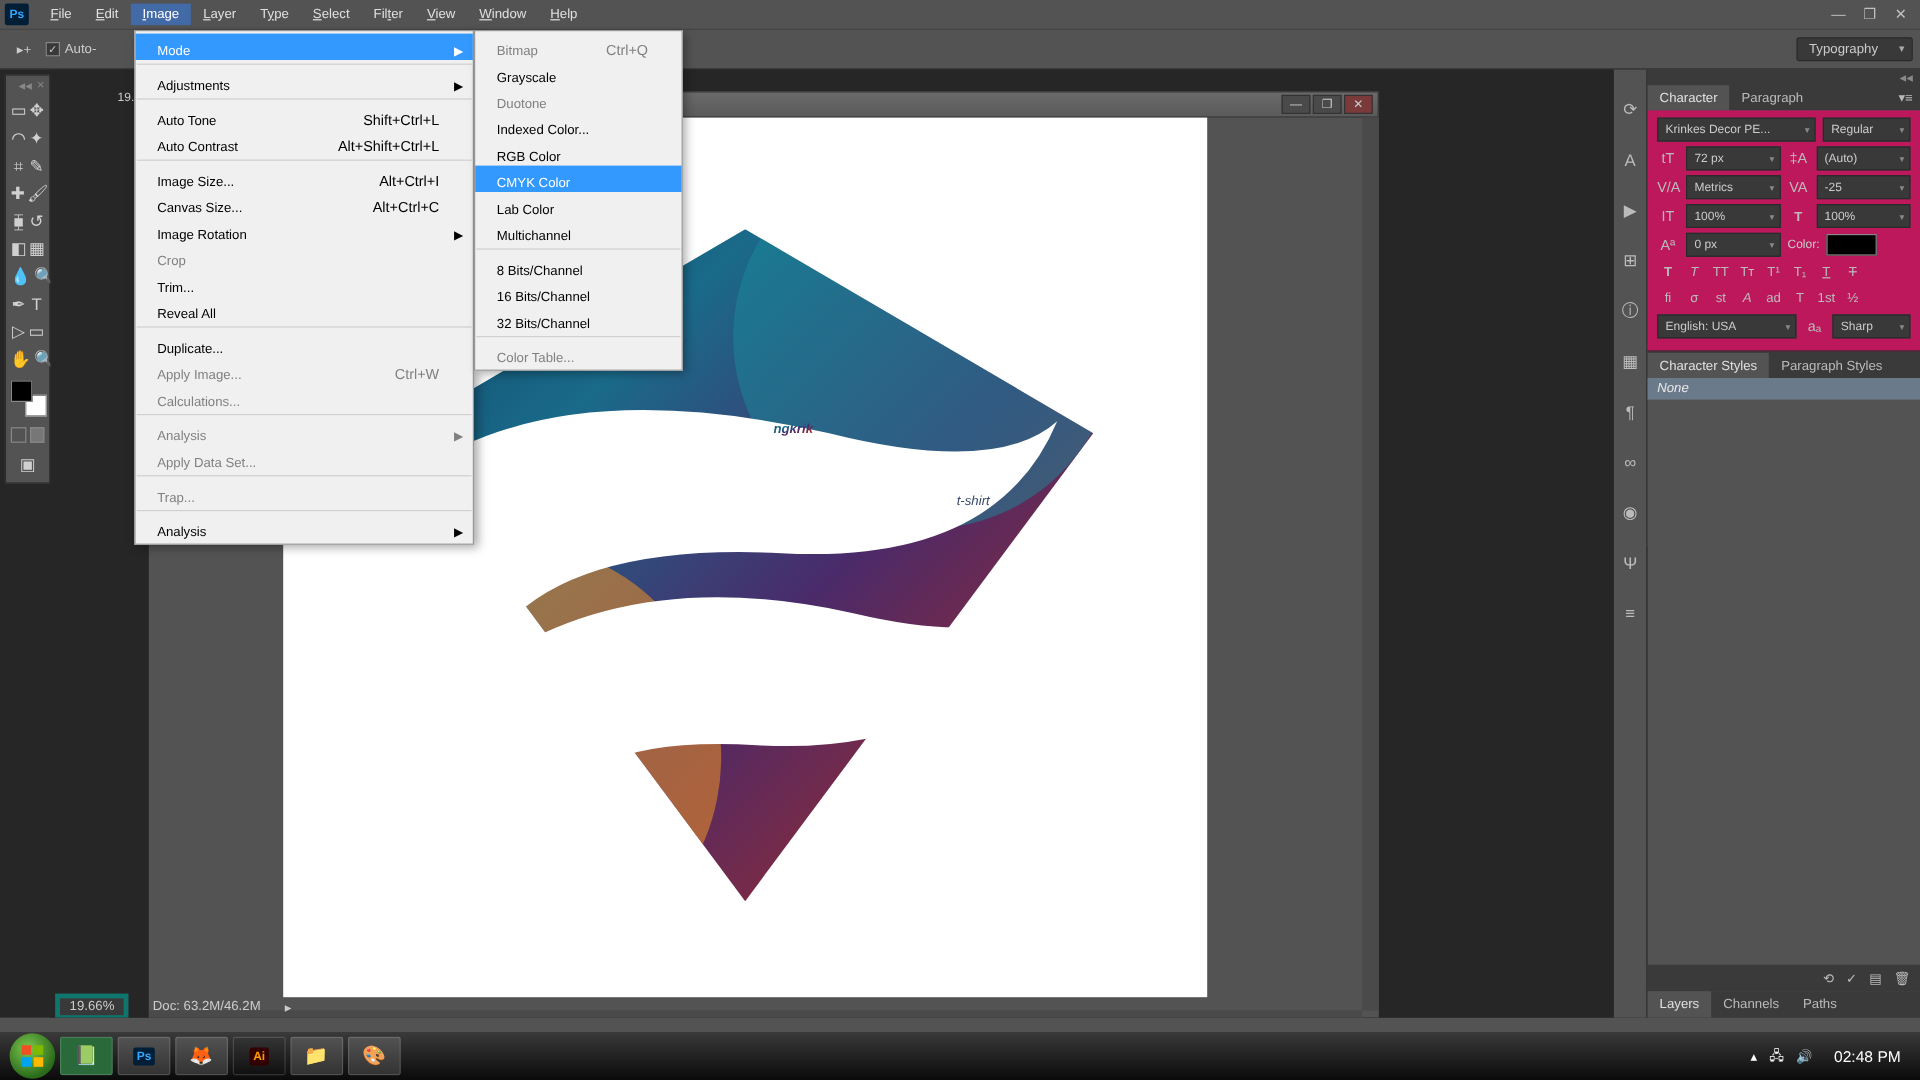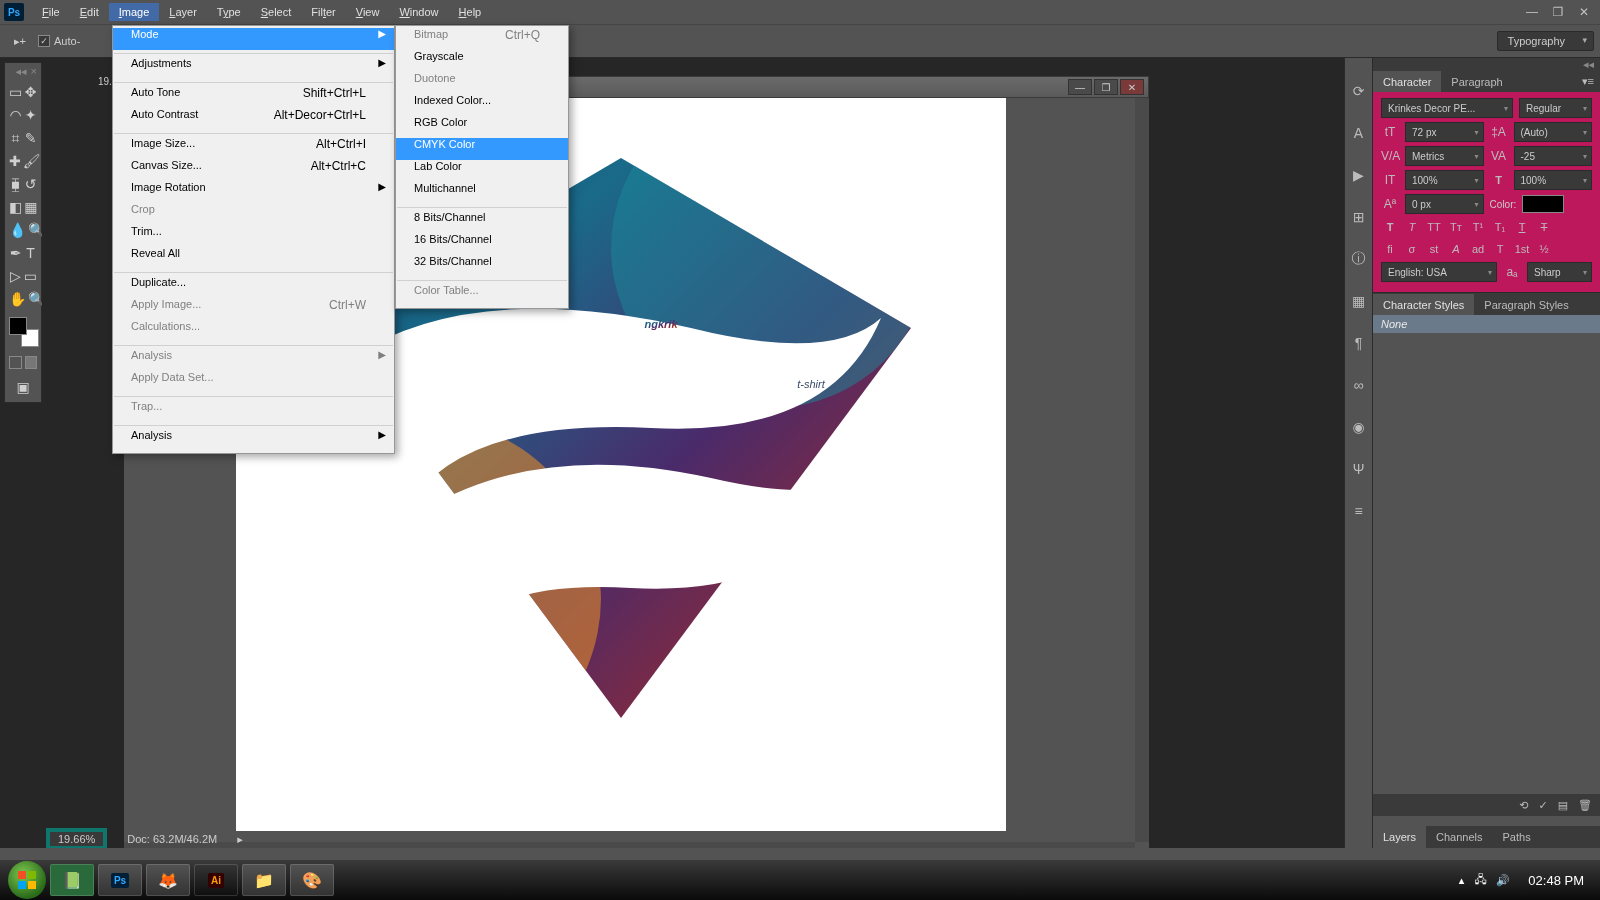--- a/index.html
+++ b/index.html
@@ -11,21 +11,21 @@
 .win-controls { margin-left: auto; display: flex; gap: 2px; }
 .win-btn { width: 24px; height: 18px; color: #c0c0c0; display: flex; align-items: center; justify-content: center; font-size: 12px; cursor:default;}
 .optbar { height: 33px; background: #535353; border-bottom: 1px solid #2a2a2a; display: flex; align-items: center; padding: 0 10px; gap: 8px; }
 .opt-icon { width: 20px; height: 20px; display:flex; align-items:center; justify-content:center; color:#ccc;}
 .opt-check { display:flex; align-items:center; gap:4px; color:#ccc; font-size:11px;}
 .workspace { position:absolute; right:6px; top:31px; background:#393939; border:1px solid #2a2a2a; color:#ccc; padding:3px 28px 3px 10px; border-radius:2px;}
 .workspace::after { content:"▾"; position:absolute; right:6px; font-size:9px; color:#aaa;}
 
 
 .dropdown { position: absolute; background: #f0f0f0; border: 1px solid #979797; box-shadow: 3px 3px 8px rgba(0,0,0,.35); z-index: 1000; padding: 2px 0;}
-.dropdown .row { display:flex; align-items:flex-start; height:22px; padding: 0 28px 11px 18px; color:#000; font-size:12px; white-space:nowrap; position:relative;}
+.dropdown .row { display:flex; align-items:flex-end; height:22px; padding: 0 28px 1px 18px; color:#000; font-size:12px; white-space:nowrap; position:relative;}
 .dropdown .row.disabled { color:#808080; }
 .dropdown .row.highlight { background:#3399ff; color:#fff;}
 .dropdown .row .shortcut { margin-left:auto; padding-left:30px; font-size:12px;}
 .dropdown .row .arrow { position:absolute; right:8px; font-size:10px;}
 .dropdown hr { border:none; border-top:1px solid #d0d0d0; margin:3px 1px;}
 
 
 .work { position: absolute; top: 58px; left:0; right:0; bottom:52px; display:flex; background:#262626;}
 .toolbar { width:38px; background:#535353; padding: 18px 4px 4px; display:flex; flex-direction:column; gap:1px; position:relative; border:1px solid #2a2a2a; margin:4px 0 0 4px; height: fit-content;}
 .toolbar .tabgrip { position:absolute; top:2px; left:4px; right:4px; height:10px; display:flex; justify-content:flex-end; gap:4px; font-size:9px; color:#888;}
@@ -37,21 +37,21 @@
 .quickmask { margin-top:8px; display:flex; gap:3px;}
 .qbox {width:13px; height:13px; border:1px solid #888; background:#535353;}
 
 .canvas-wrap { flex:1; position:relative; background:#262626; overflow:hidden;}
 .zoom-tag { position:absolute; top:18px; left:56px; color:#ccc; font-size:10px; z-index:5;}
 .doc-window { position:absolute; left:82px; top:18px; width:1025px; height:780px; background:#535353; }
 .doc-titlebar { height:22px; background:linear-gradient(#6a6a6a,#5a5a5a); display:flex; align-items:center; justify-content:flex-end; padding:0 4px; gap:2px; border:1px solid #3a3a3a;}
 .doc-btn { width:24px; height:16px; background:#4a4a4a; color:#ccc; display:flex; align-items:center; justify-content:center; font-size:10px; border:1px solid #333;}
 .doc-close { background:#7a3a3a;}
 .doc-canvas { background:#fff; position:absolute; top:22px; left:112px; width:770px; height:733px; overflow:hidden;}
-.artwork { position:absolute; inset:0; display:flex; align-items:flex-start; justify-content:center;}
+.artwork { position:absolute; inset:0; display:flex; align-items:flex-end; justify-content:center;}
 .scroll-v { position:absolute; right:0; top:22px; bottom:14px; width:14px; background:#4a4a4a;}
 .scroll-h { position:absolute; left:0; right:14px; bottom:0; height:14px; background:#4a4a4a;}
 .statusbar { position:absolute; left:4px; bottom:0; height:18px; display:flex; align-items:center; gap:20px; color:#ccc; font-size:10px;}
 .statusbar .field { background:#393939; padding:1px 8px; border:4px solid #0f766e;}
 
 
 .iconcol { width:28px; background:#535353; border-left:1px solid #2a2a2a; padding-top:24px; display:flex; flex-direction:column; align-items:center; gap:24px;}
 .iconcol .ri { width:18px; height:18px; color:#bbb; display:flex; align-items:center; justify-content:center; font-size:14px;}
 .panels { width:228px; background:#535353; border-left:1px solid #2a2a2a; display:flex; flex-direction:column;}
 .panel-tabs { display:flex; background:#3a3a3a; height:22px; align-items:flex-end;}
@@ -60,21 +60,21 @@
 .panel-body { background:#be185d; padding:6px 8px; border-bottom:1px solid #2a2a2a;}
 .char-row { display:flex; align-items:center; gap:6px; margin-bottom:4px;}
 .char-field { flex:1; background:#393939; border:1px solid #2a2a2a; color:#ccc; height:20px; padding:0 6px; display:flex; align-items:center; font-size:10px; position:relative;}
 .char-field::after { content:"▾"; position:absolute; right:4px; font-size:8px; color:#888;}
 .char-icon { width:18px; color:#bbb; font-size:12px; text-align:center;}
 .t-btns { display:flex; gap:4px; color:#bbb; font-size:12px;}
 .tb { width:18px; height:18px; display:flex; align-items:center; justify-content:center;}
 .styles-body { background:#535353; min-height:140px;}
 .style-row { background:#6b7a8a; color:#e8e8e8; padding:3px 8px; font-size:11px; font-style:italic;}
 .panel-footer { margin-top:auto; background:#3a3a3a; height:22px; display:flex; align-items:center; justify-content:flex-end; gap:10px; padding:0 8px; color:#bbb;}
-.bottom-tabs { display:flex; background:#3a3a3a; height:22px;margin-top:10px;}
+.bottom-tabs { display:flex; background:#3a3a3a; height:22px;}
 
 
 .taskbar { position:absolute; left:0; right:0; bottom:0; height:40px; background:linear-gradient(#3a3a3a,#0a0a0a); display:flex; align-items:center; padding:0 8px;}
 .start { width:38px; height:38px; border-radius:50%; background:radial-gradient(circle at 40% 35%, #7ec850, #2a6b1a 70%); display:flex; align-items:center; justify-content:center;}
 .tb-item { width:44px; height:32px; margin-left:4px; border:1px solid rgba(255,255,255,.15); border-radius:2px; display:flex; align-items:center; justify-content:center; font-size:16px;}
 .tb-item.active { background:rgba(255,255,255,.15);}
 .tray { margin-left:auto; display:flex; align-items:center; gap:10px; color:#fff; font-size:12px;}
 .clock { font-size:13px; padding:0 8px;}
 
 .u { text-decoration: underline; text-decoration-thickness:1px;}
@@ -121,21 +121,21 @@
       <span>Adjustments</span>
       <span class="arrow">▶</span>
     </div>
     <hr>
     <div class="row">
       <span>Auto Tone</span>
       <span class="shortcut">Shift+Ctrl+L</span>
     </div>
     <div class="row">
       <span>Auto Contrast</span>
-      <span class="shortcut">Alt+Decor+Ctrl+L</span>
+      <span class="shortcut">Alt+Shift+Ctrl+L</span>
     </div>
     <hr>
     <div class="row">
       <span>Image Size...</span>
       <span class="shortcut">Alt+Ctrl+I</span>
     </div>
     <div class="row">
       <span>Canvas Size...</span>
       <span class="shortcut">Alt+Ctrl+C</span>
     </div>

